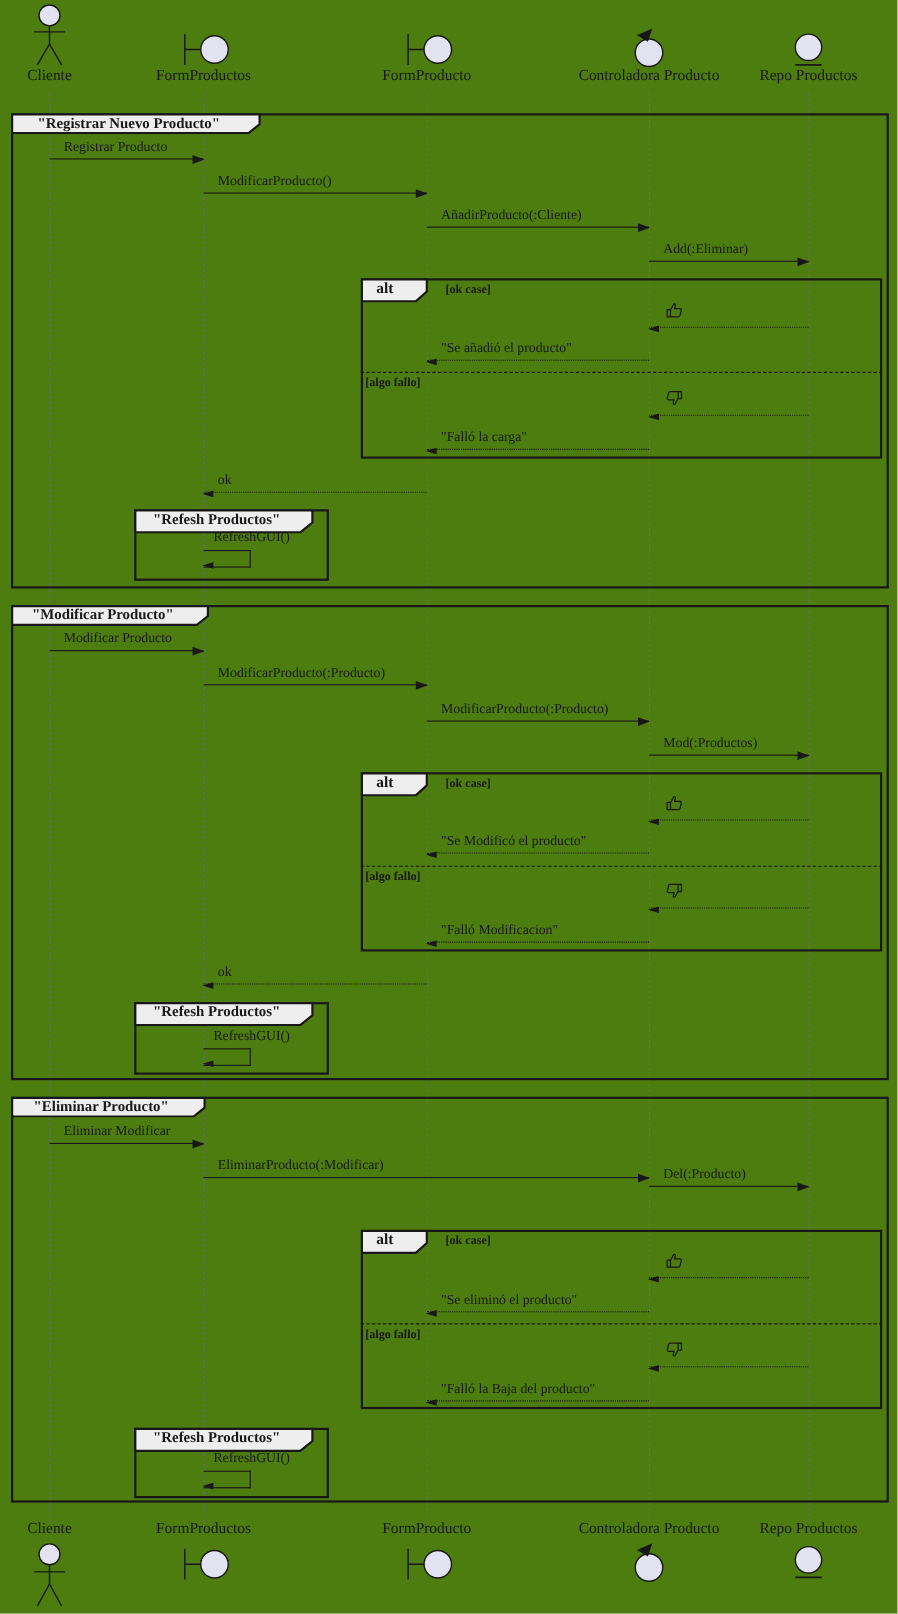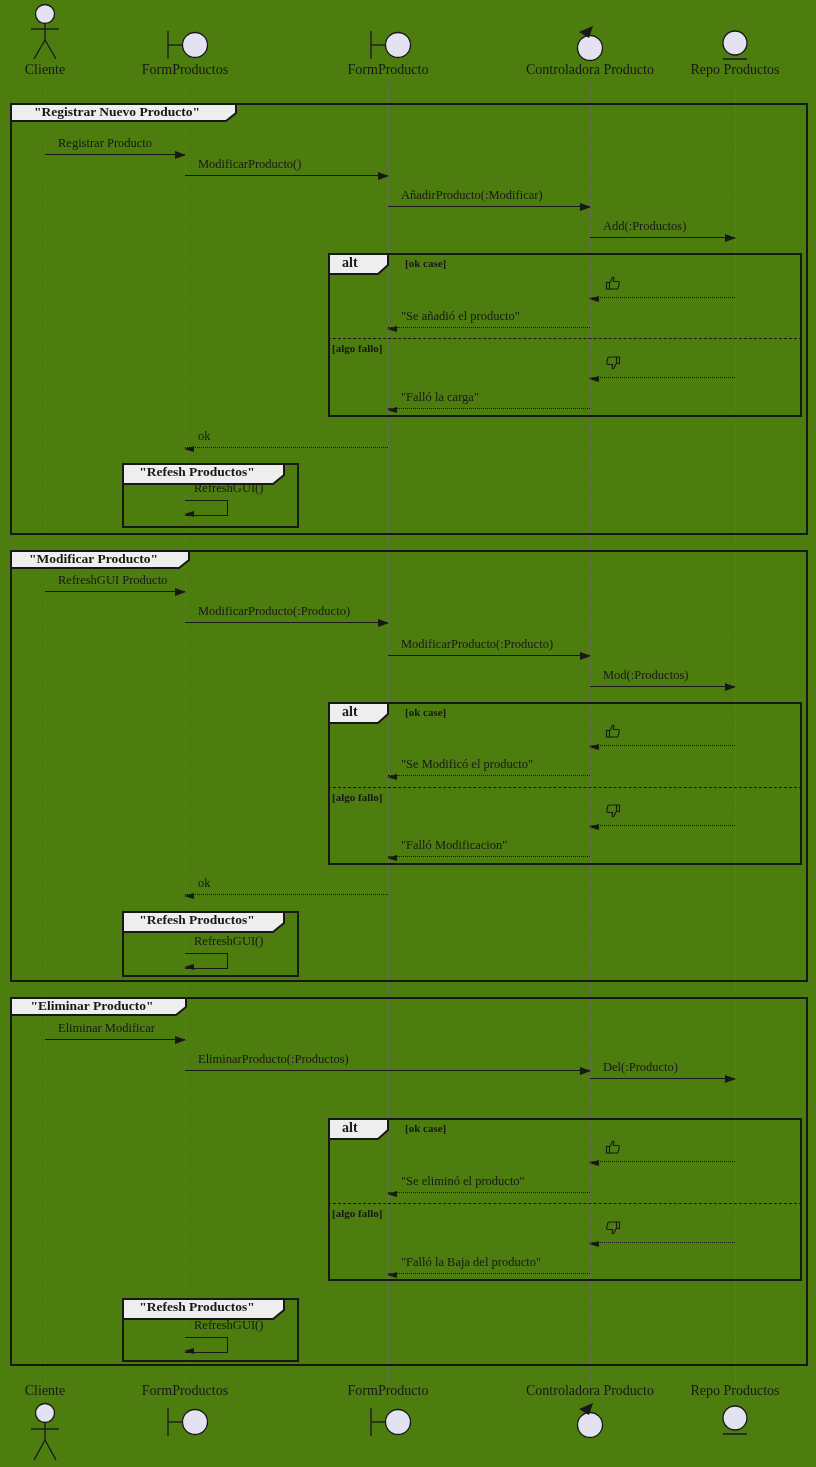--- a/index.html
+++ b/index.html
@@ -84,37 +84,37 @@
   <div class="pname" style="left:650px;top:62px">Repo Productos</div>
 
   <div class="frame" style="left:10px;top:103px;width:798px;height:432px"></div>
   <div class="tab" style="left:10px;top:103px;width:228px;height:19px">
     <svg width="228" height="19">
         <polygon points="1,1 226,1 226,10 216,18 1,18" fill="#EEEEEE" stroke="#181818" stroke-width="2"></polygon>
       </svg>
     <span class="tab-text">"Registrar Nuevo Producto"</span>
   </div>
 
-  <div class="msg" style="left:45px;top:136px;width:140px">
+  <div class="msg" style="left:45px;top:126px;width:140px">
     <span class="lbl">Registrar Producto</span>
     <div class="line"></div>
     <div class="head-r"></div>
   </div>
   <div class="msg" style="left:185px;top:157px;width:203px">
     <span class="lbl">ModificarProducto()</span>
     <div class="line"></div>
     <div class="head-r"></div>
   </div>
   <div class="msg" style="left:388px;top:188px;width:202px">
-    <span class="lbl">AñadirProducto(:Modificar)</span>
+    <span class="lbl">AñadirProducto(:Cliente)</span>
     <div class="line"></div>
     <div class="head-r"></div>
   </div>
   <div class="msg" style="left:590px;top:219px;width:145px">
-    <span class="lbl">Add(:Productos)</span>
+    <span class="lbl">Add(:Eliminar)</span>
     <div class="line"></div>
     <div class="head-r"></div>
   </div>
 
   <div class="frame" style="left:328px;top:253px;width:474px;height:164px"></div>
   <div class="tab" style="left:328px;top:253px;width:62px;height:22px">
     <svg width="62" height="22">
         <polygon points="1,1 60,1 60,12 50,21 1,21" fill="#EEEEEE" stroke="#181818" stroke-width="2"></polygon>
       </svg>
     <span class="alt-text">alt</span>
@@ -168,21 +168,21 @@
 
   <div class="frame" style="left:10px;top:550px;width:798px;height:432px"></div>
   <div class="tab" style="left:10px;top:550px;width:181px;height:19px">
     <svg width="181" height="19">
         <polygon points="1,1 179,1 179,10 169,18 1,18" fill="#EEEEEE" stroke="#181818" stroke-width="2"></polygon>
       </svg>
     <span class="tab-text">"Modificar Producto"</span>
   </div>
 
   <div class="msg" style="left:45px;top:573px;width:140px">
-    <span class="lbl">RefreshGUI Producto</span>
+    <span class="lbl">Modificar Producto</span>
     <div class="line"></div>
     <div class="head-r"></div>
   </div>
   <div class="msg" style="left:185px;top:604px;width:203px">
     <span class="lbl">ModificarProducto(:Producto)</span>
     <div class="line"></div>
     <div class="head-r"></div>
   </div>
   <div class="msg" style="left:388px;top:637px;width:202px">
     <span class="lbl">ModificarProducto(:Producto)</span>
@@ -256,21 +256,21 @@
       </svg>
     <span class="tab-text">"Eliminar Producto"</span>
   </div>
 
   <div class="msg" style="left:45px;top:1021px;width:140px">
     <span class="lbl">Eliminar Modificar</span>
     <div class="line"></div>
     <div class="head-r"></div>
   </div>
   <div class="msg" style="left:185px;top:1052px;width:405px">
-    <span class="lbl">EliminarProducto(:Productos)</span>
+    <span class="lbl">EliminarProducto(:Modificar)</span>
     <div class="line"></div>
     <div class="head-r"></div>
   </div>
   <div class="msg" style="left:590px;top:1060px;width:145px">
     <span class="lbl">Del(:Producto)</span>
     <div class="line"></div>
     <div class="head-r"></div>
   </div>
 
   <div class="frame" style="left:328px;top:1118px;width:474px;height:163px"></div>

